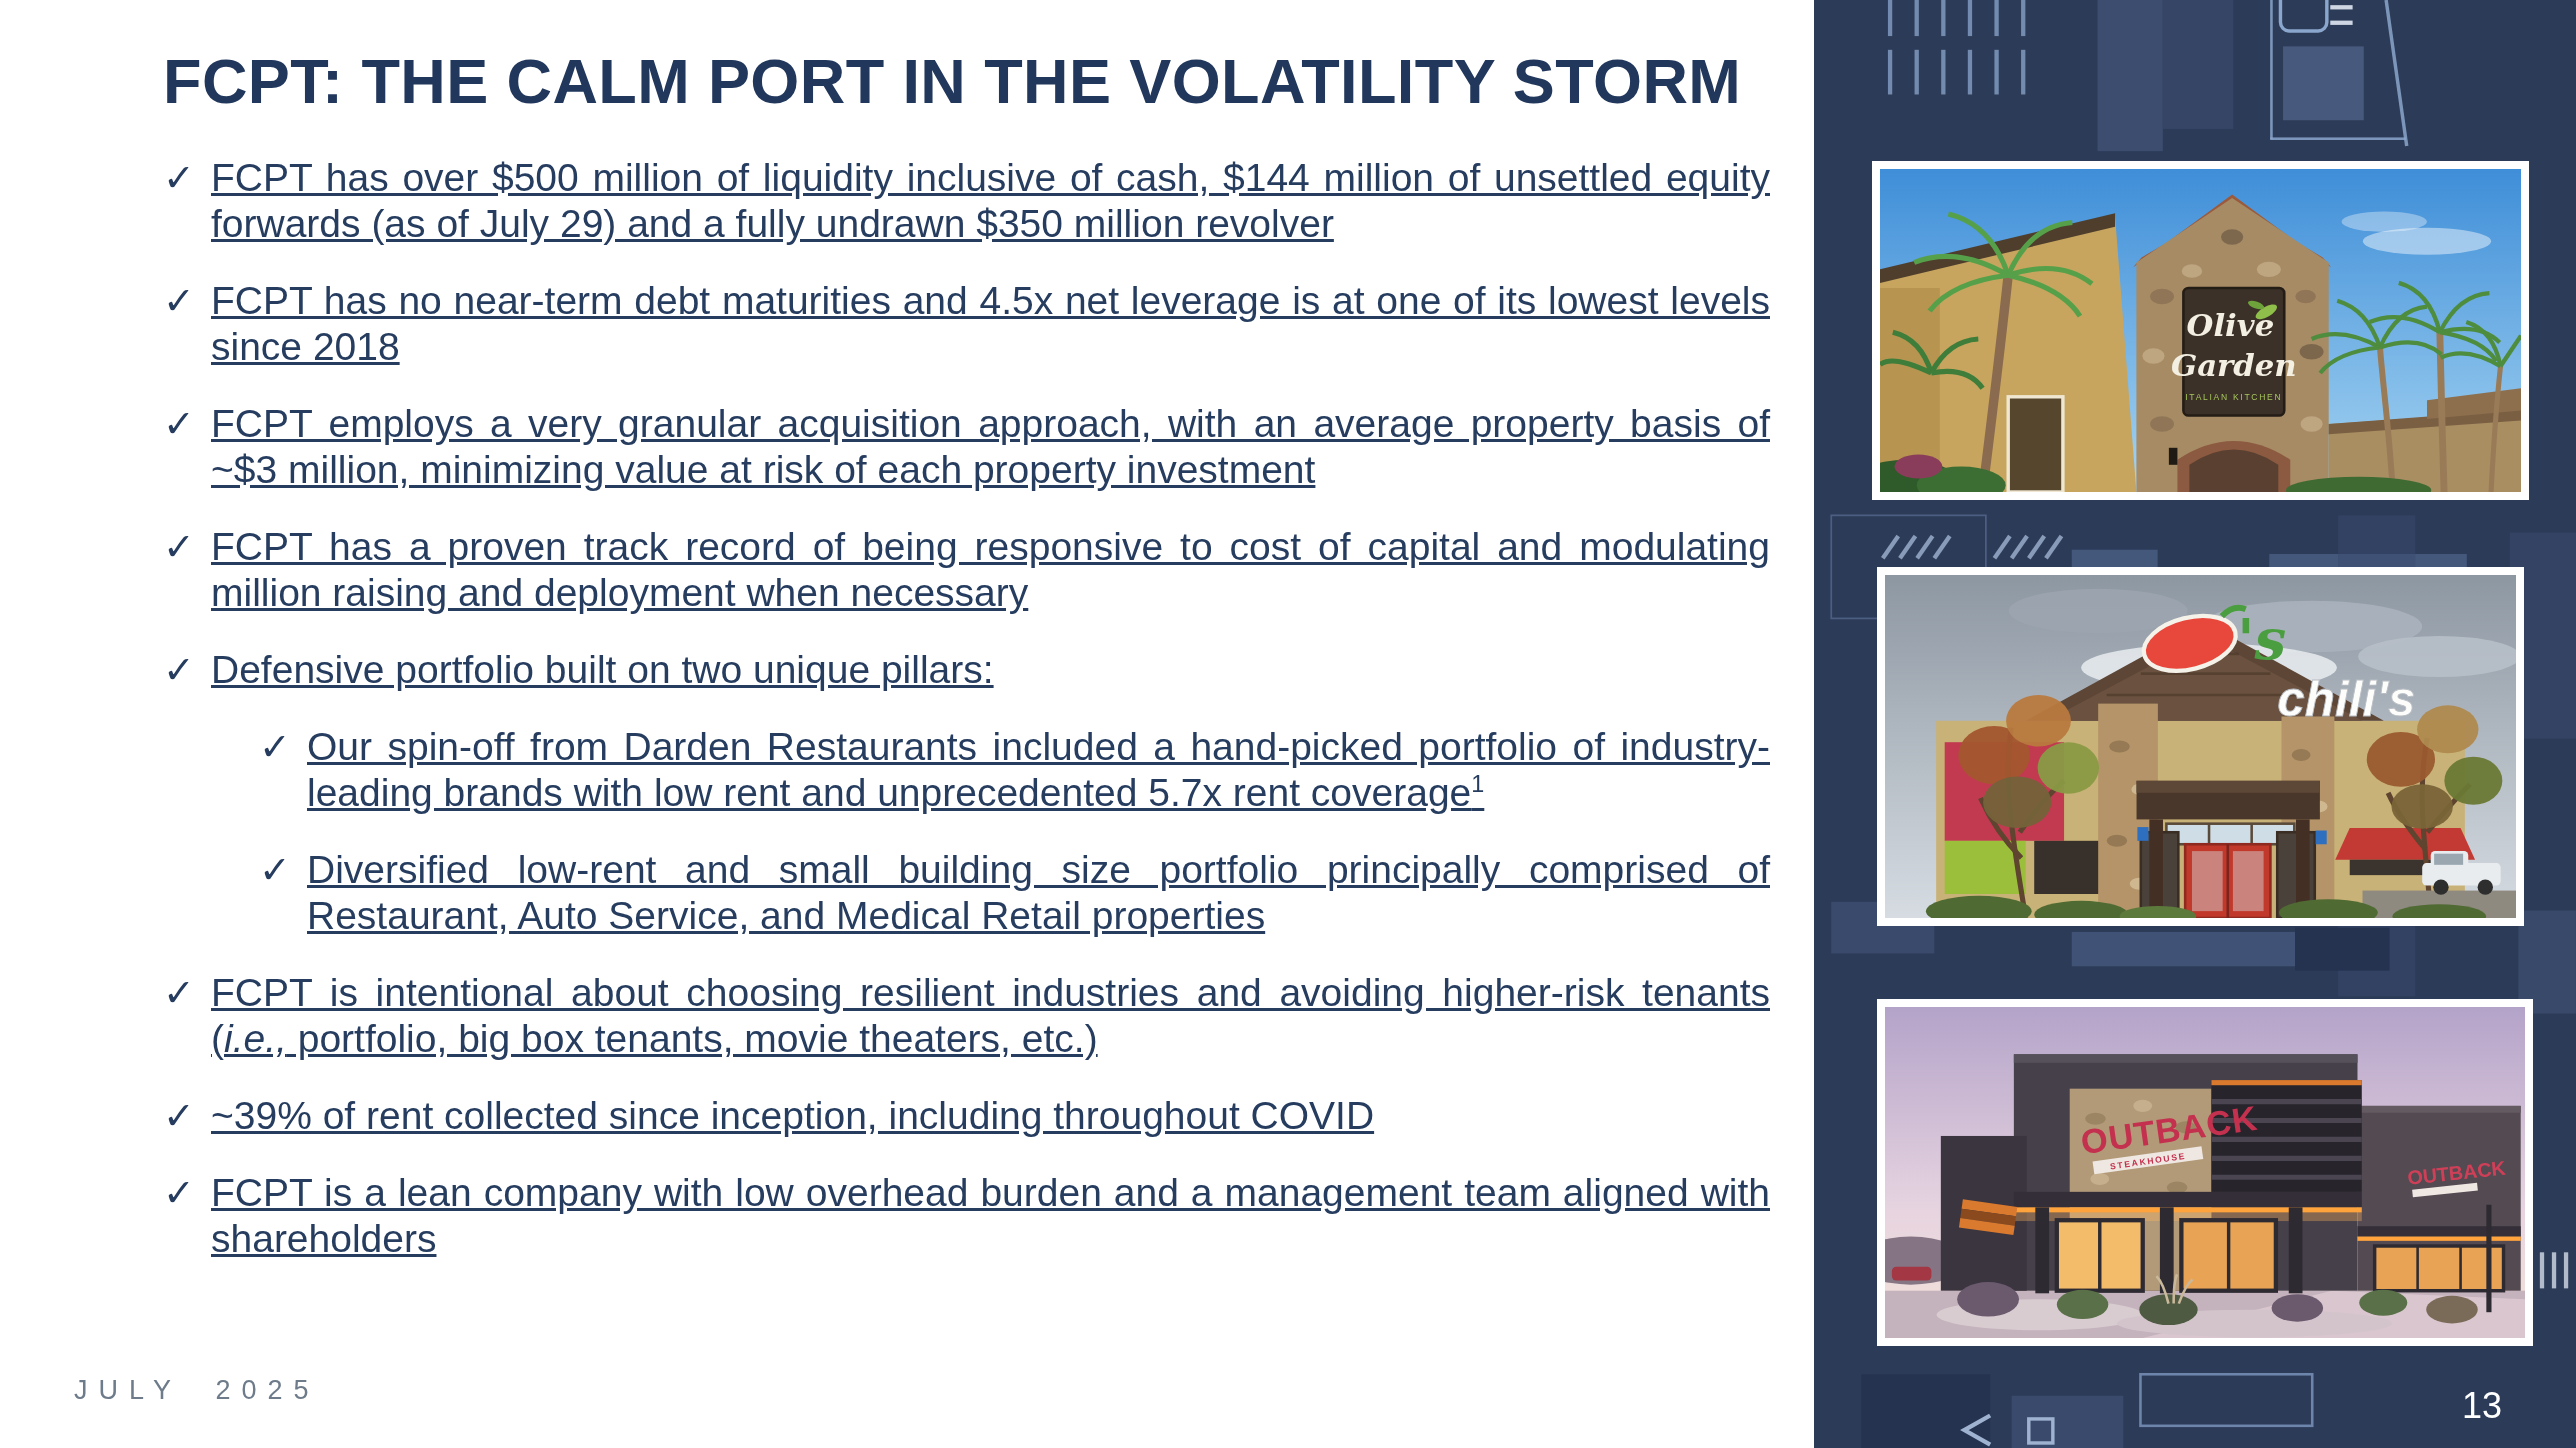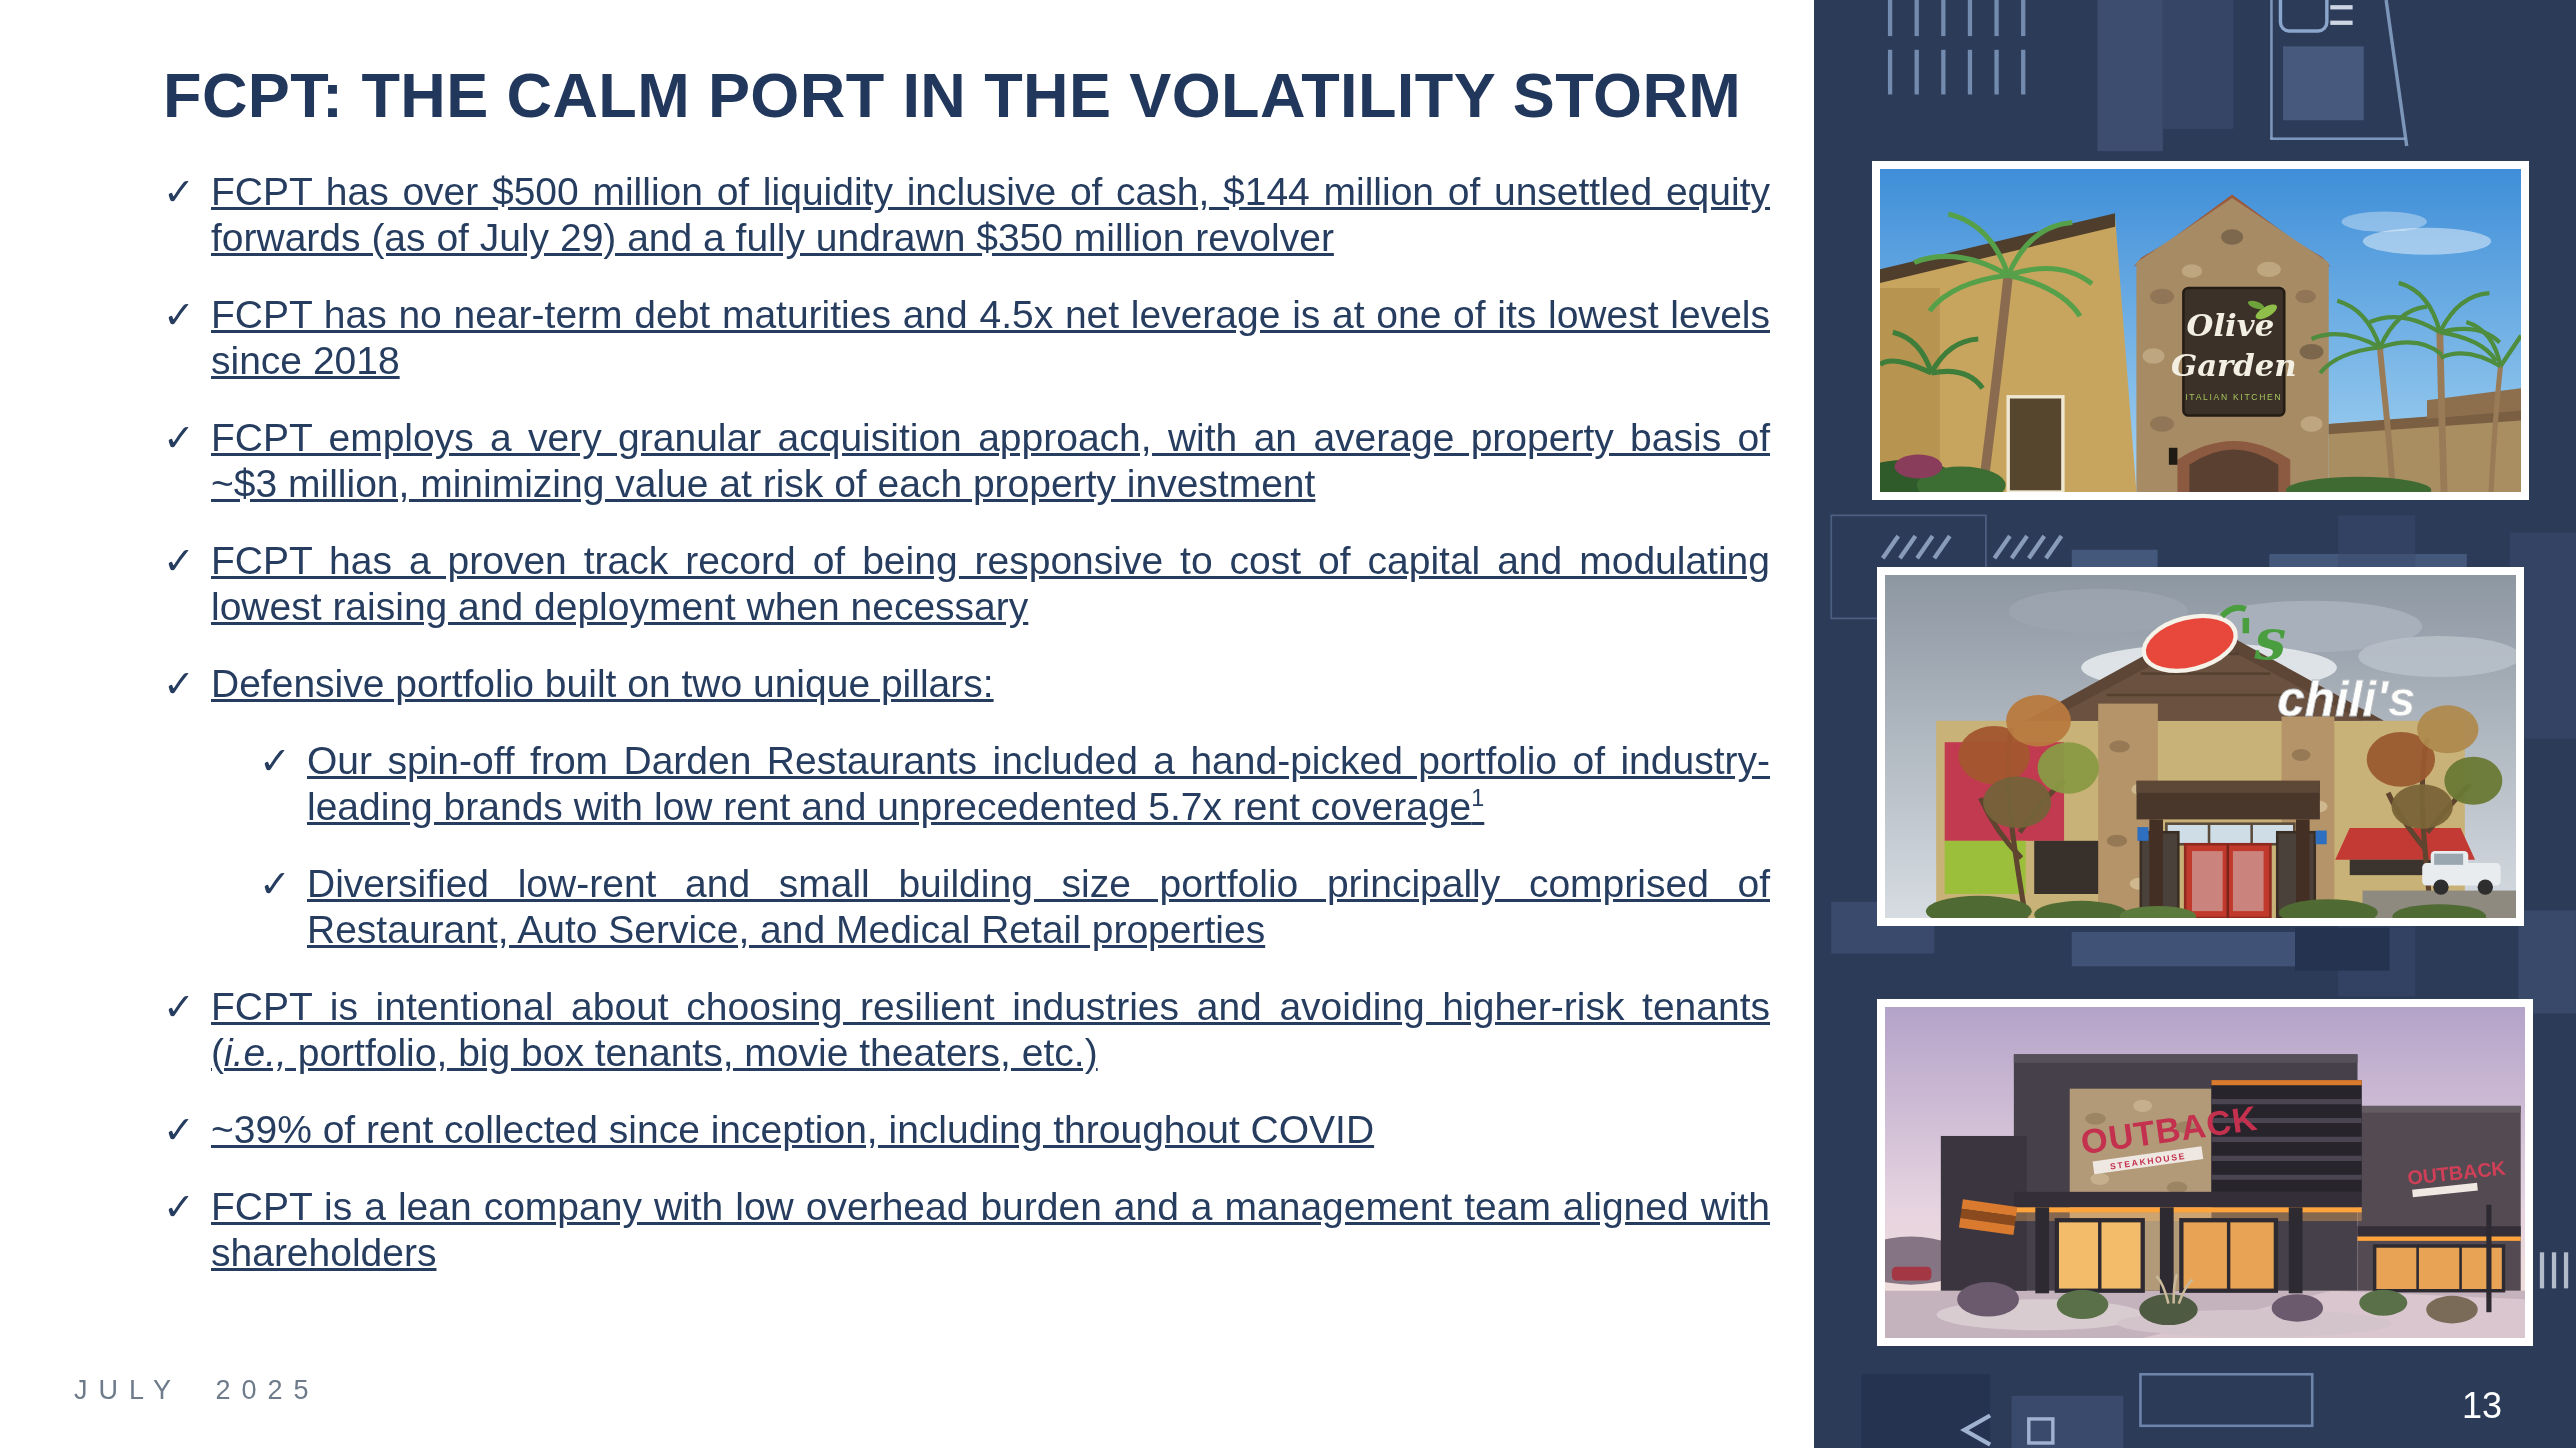--- a/index.html
+++ b/index.html
@@ -1,20 +1,20 @@
 <!DOCTYPE html>
 <html style="font-size:13.7px"><head>
 <meta charset="utf-8">
 <style>
   html,body{margin:0;padding:0;background:#ffffff;}
   body{width:2576px;height:1449px;overflow:hidden;position:relative;
        font-family:"Liberation Sans",sans-serif;-webkit-font-smoothing:antialiased;}
 
   
-  .content{position:absolute;left:163px;top:45px;width:1607px;margin-top:14px;}
+  .content{position:absolute;left:163px;top:45px;width:1607px;}
   .title{font-size:63px;font-weight:700;letter-spacing:0.4px;color:#21375c;margin:0 0 38px 0;}
   .bullet{display:flex;margin:0 0 31px 0;color:#263d60;font-size:39px;line-height:46px;}
   .bullet .check{flex:0 0 48px;font-family:"DejaVu Sans",sans-serif;font-size:38px;color:#263d60;}
   .bullet .btext{flex:1;text-align:justify;text-decoration:underline;}
   .bullet.level2{margin-left:96px;}
   .bullet .btext sup{font-size:60%;line-height:0;}
   .footer-date{position:absolute;left:74px;bottom:43px;font-size:27px;color:#6e7b8a;
                letter-spacing:11px;word-spacing:15.5px;text-align:center;}
 
   
@@ -40,21 +40,21 @@
       <div class="bullet level1">
         <span class="check">✓</span>
         <span class="btext"><span>FCPT has no near-term debt maturities and 4.5x net leverage is at one of its lowest levels since 2018</span></span>
       </div>
       <div class="bullet level1">
         <span class="check">✓</span>
         <span class="btext"><span>FCPT employs a very granular acquisition approach, with an average property basis of ~$3 million, minimizing value at risk of each property investment</span></span>
       </div>
       <div class="bullet level1">
         <span class="check">✓</span>
-        <span class="btext"><span>FCPT has a proven track record of being responsive to cost of capital and modulating lowest raising and deployment when necessary</span></span>
+        <span class="btext"><span>FCPT has a proven track record of being responsive to cost of capital and modulating million raising and deployment when necessary</span></span>
       </div>
       <div class="bullet level1">
         <span class="check">✓</span>
         <span class="btext"><span>Defensive portfolio built on two unique pillars:</span></span>
       </div>
       <div class="bullet level2">
         <span class="check">✓</span>
         <span class="btext"><span>Our spin-off from Darden Restaurants included a hand-picked portfolio of industry-leading brands with low rent and unprecedented 5.7x rent coverage</span><sup>1</sup></span>
       </div>
       <div class="bullet level2">

